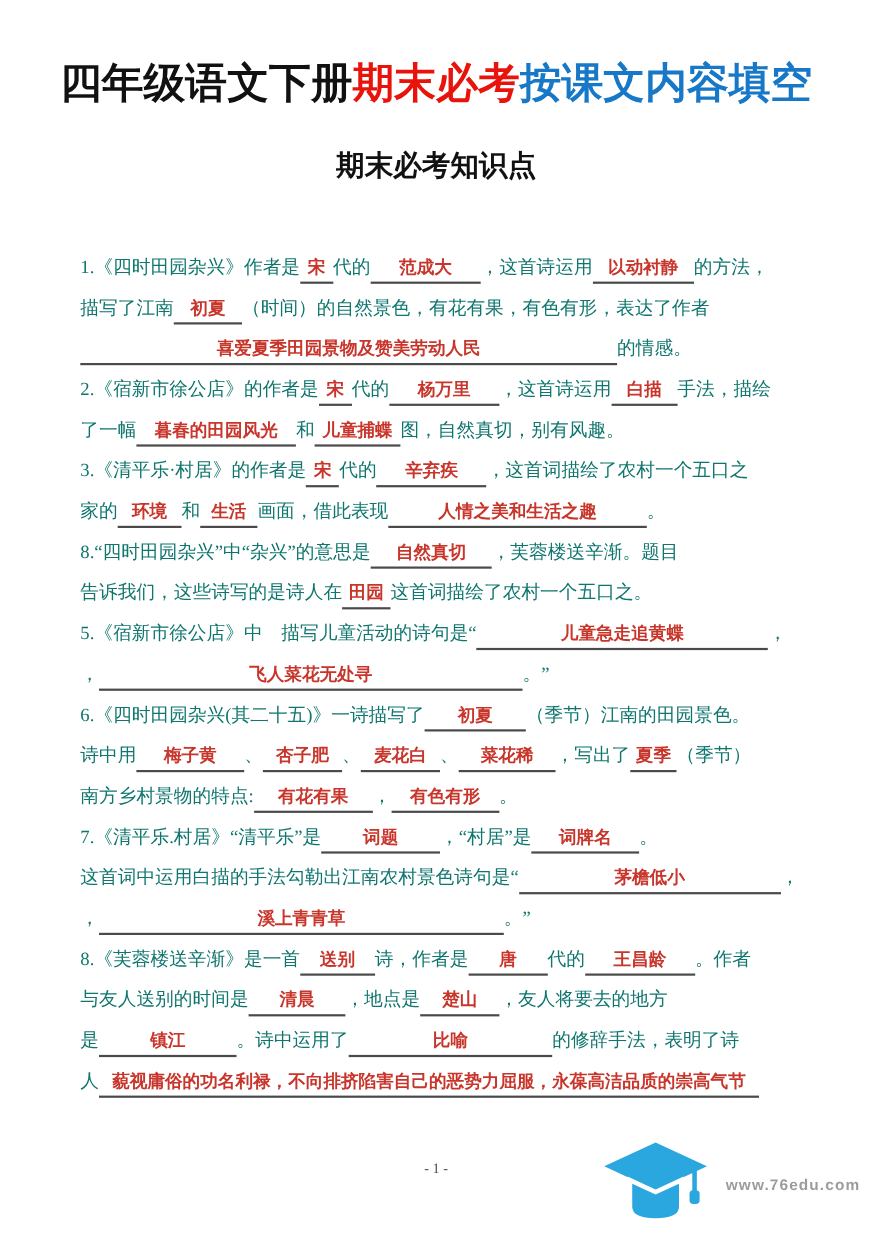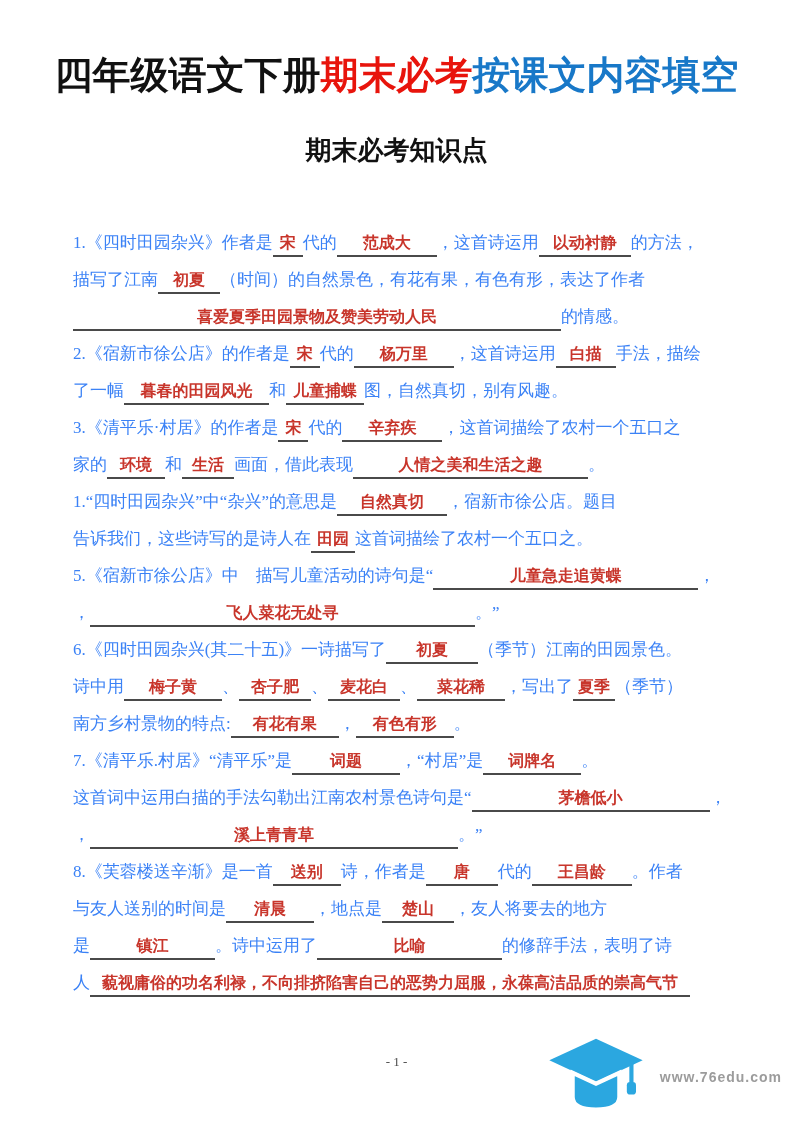--- a/index.html
+++ b/index.html
@@ -33,21 +33,21 @@
     font-weight: 700;
     font-size: 26px;
     color: #111111;
   }
   .questions {
     margin: 56px 48px 0 70px;
     font-size: 17px;
     line-height: 37px;
   }
   .item { margin: 0; }
-  .qtext { color: #3b82f6; }
+  .qtext { color: #0f766e; }
   .blank {
     display: inline-block;
     min-width: 40px;
     text-align: center;
     border-bottom: 2px solid #4a4a4a;
     padding: 0 5px 0px 5px;
     vertical-align: baseline;
     line-height: 24px;
   }
   .answer {
@@ -100,21 +100,21 @@
   <div class="doc-title">
     <span class="t-black">四年级语文下册</span><span class="t-red">期末必考</span><span class="t-blue">按课文内容填空</span>
   </div>
 
   <div class="doc-subtitle">期末必考知识点</div>
 
   <div class="questions">
       <p class="item"><span class="qtext">1.《四时田园杂兴》作者是</span><span class="blank" style="min-width: 30px;"><span class="answer">宋</span></span><span class="qtext">代的</span><span class="blank" style="min-width: 100px;"><span class="answer">范成大</span></span><span class="qtext">，这首诗运用</span><span class="blank" style="min-width: 92px;"><span class="answer">以动衬静</span></span><span class="qtext">的方法，</span><br><span class="qtext">描写了江南</span><span class="blank" style="min-width: 62px;"><span class="answer">初夏</span></span><span class="qtext">（时间）的自然景色，有花有果，有色有形，表达了作者</span><br><span class="blank" style="min-width: 488px;"><span class="answer">喜爱夏季田园景物及赞美劳动人民</span></span><span class="qtext">的情感。</span></p>
       <p class="item"><span class="qtext">2.《宿新市徐公店》的作者是</span><span class="blank" style="min-width: 30px;"><span class="answer">宋</span></span><span class="qtext">代的</span><span class="blank" style="min-width: 100px;"><span class="answer">杨万里</span></span><span class="qtext">，这首诗运用</span><span class="blank" style="min-width: 60px;"><span class="answer">白描</span></span><span class="qtext">手法，描绘</span><br><span class="qtext">了一幅</span><span class="blank" style="min-width: 145px;"><span class="answer">暮春的田园风光</span></span><span class="qtext">和</span><span class="blank" style="min-width: 78px;"><span class="answer">儿童捕蝶</span></span><span class="qtext">图，自然真切，别有风趣。</span></p>
       <p class="item"><span class="qtext">3.《清平乐·村居》的作者是</span><span class="blank" style="min-width: 30px;"><span class="answer">宋</span></span><span class="qtext">代的</span><span class="blank" style="min-width: 100px;"><span class="answer">辛弃疾</span></span><span class="qtext">，这首词描绘了农村一个五口之</span><br><span class="qtext">家的</span><span class="blank" style="min-width: 58px;"><span class="answer">环境</span></span><span class="qtext">和</span><span class="blank" style="min-width: 52px;"><span class="answer">生活</span></span><span class="qtext">画面，借此表现</span><span class="blank" style="min-width: 235px;"><span class="answer">人情之美和生活之趣</span></span><span class="qtext">。</span></p>
-      <p class="item"><span class="qtext">1.“四时田园杂兴”中“杂兴”的意思是</span><span class="blank" style="min-width: 110px;"><span class="answer">自然真切</span></span><span class="qtext">，宿新市徐公店。题目</span><br><span class="qtext">告诉我们，这些诗写的是诗人在</span><span class="blank" style="min-width: 44px;"><span class="answer">田园</span></span><span class="qtext">这首词描绘了农村一个五口之。</span></p>
+      <p class="item"><span class="qtext">8.“四时田园杂兴”中“杂兴”的意思是</span><span class="blank" style="min-width: 110px;"><span class="answer">自然真切</span></span><span class="qtext">，芙蓉楼送辛渐。题目</span><br><span class="qtext">告诉我们，这些诗写的是诗人在</span><span class="blank" style="min-width: 44px;"><span class="answer">田园</span></span><span class="qtext">这首词描绘了农村一个五口之。</span></p>
       <p class="item"><span class="qtext">5.《宿新市徐公店》中　描写儿童活动的诗句是“</span><span class="blank" style="min-width: 265px;"><span class="answer">儿童急走追黄蝶</span></span><span class="qtext">，</span><br><span class="qtext">，</span><span class="blank" style="min-width: 385px;"><span class="answer">飞人菜花无处寻</span></span><span class="qtext">。”</span></p>
       <p class="item"><span class="qtext">6.《四时田园杂兴(其二十五)》一诗描写了</span><span class="blank" style="min-width: 92px;"><span class="answer">初夏</span></span><span class="qtext">（季节）江南的田园景色。</span><br><span class="qtext">诗中用</span><span class="blank" style="min-width: 98px;"><span class="answer">梅子黄</span></span><span class="qtext">、</span><span class="blank" style="min-width: 72px;"><span class="answer">杏子肥</span></span><span class="qtext">、</span><span class="blank" style="min-width: 72px;"><span class="answer">麦花白</span></span><span class="qtext">、</span><span class="blank" style="min-width: 88px;"><span class="answer">菜花稀</span></span><span class="qtext">，写出了</span><span class="blank" style="min-width: 42px;"><span class="answer">夏季</span></span><span class="qtext">（季节）</span><br><span class="qtext">南方乡村景物的特点:</span><span class="blank" style="min-width: 108px;"><span class="answer">有花有果</span></span><span class="qtext">，</span><span class="blank" style="min-width: 98px;"><span class="answer">有色有形</span></span><span class="qtext">。</span></p>
       <p class="item"><span class="qtext">7.《清平乐.村居》“清平乐”是</span><span class="blank" style="min-width: 108px;"><span class="answer">词题</span></span><span class="qtext">，“村居”是</span><span class="blank" style="min-width: 98px;"><span class="answer">词牌名</span></span><span class="qtext">。</span><br><span class="qtext">这首词中运用白描的手法勾勒出江南农村景色诗句是“</span><span class="blank" style="min-width: 238px;"><span class="answer">茅檐低小</span></span><span class="qtext">，</span><br><span class="qtext">，</span><span class="blank" style="min-width: 368px;"><span class="answer">溪上青青草</span></span><span class="qtext">。”</span></p>
       <p class="item"><span class="qtext">8.《芙蓉楼送辛渐》是一首</span><span class="blank" style="min-width: 68px;"><span class="answer">送别</span></span><span class="qtext">诗，作者是</span><span class="blank" style="min-width: 72px;"><span class="answer">唐</span></span><span class="qtext">代的</span><span class="blank" style="min-width: 100px;"><span class="answer">王昌龄</span></span><span class="qtext">。作者</span><br><span class="qtext">与友人送别的时间是</span><span class="blank" style="min-width: 88px;"><span class="answer">清晨</span></span><span class="qtext">，地点是</span><span class="blank" style="min-width: 72px;"><span class="answer">楚山</span></span><span class="qtext">，友人将要去的地方</span><br><span class="qtext">是</span><span class="blank" style="min-width: 125px;"><span class="answer">镇江</span></span><span class="qtext">。诗中运用了</span><span class="blank" style="min-width: 185px;"><span class="answer">比喻</span></span><span class="qtext">的修辞手法，表明了诗</span><br><span class="qtext">人</span><span class="blank" style="min-width: 600px;"><span class="answer">藐视庸俗的功名利禄，不向排挤陷害自己的恶势力屈服，永葆高洁品质的崇高气节</span></span></p>
     </div>
 
   <div class="page-number">- 1 -</div>
 
   <div class="logo">
     <span class="logo-icon">

